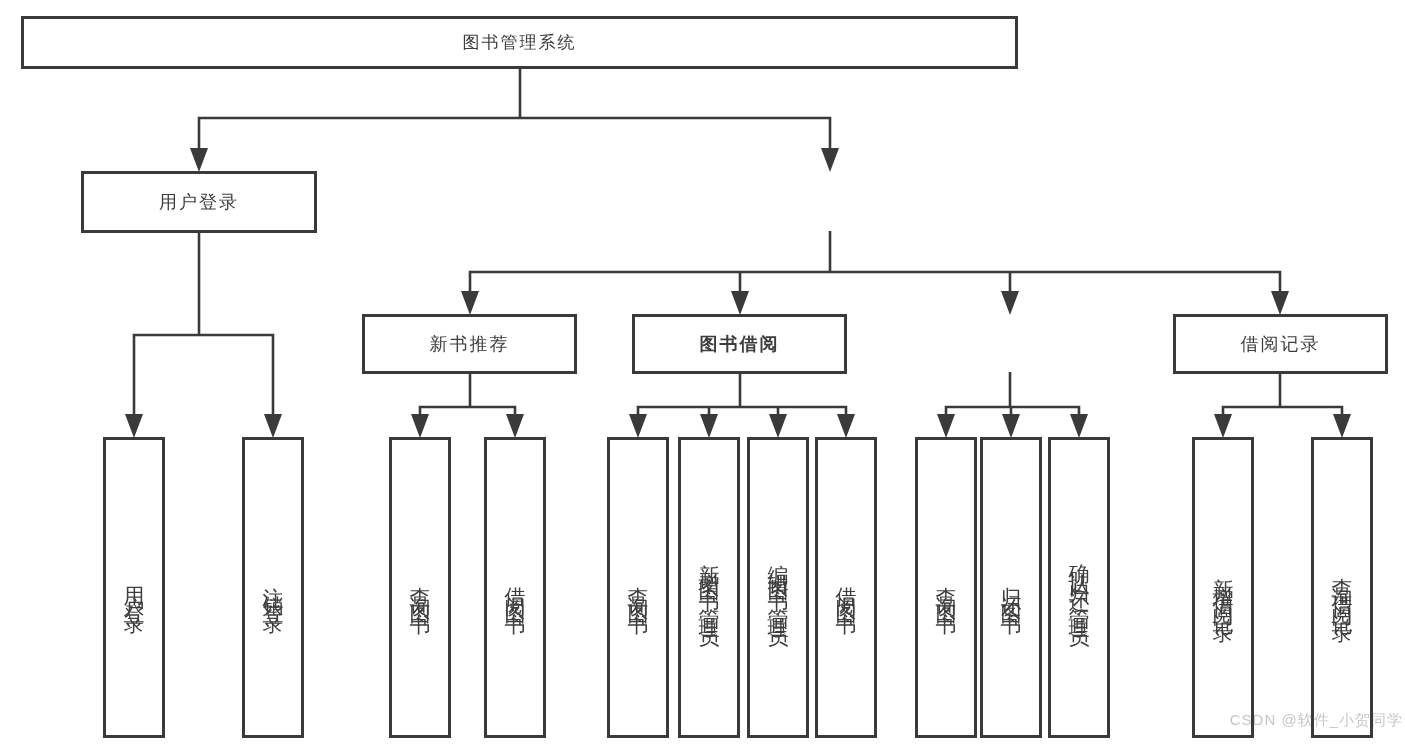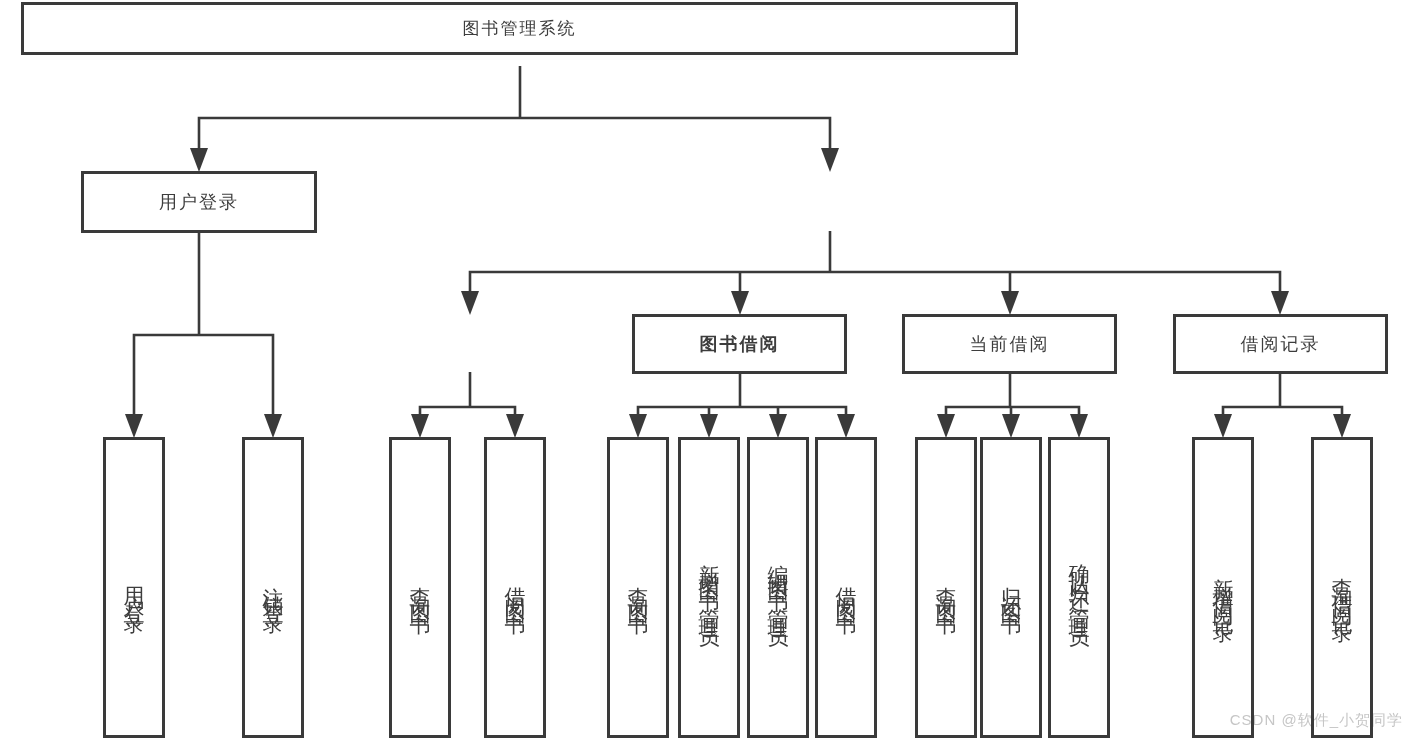--- a/index.html
+++ b/index.html
@@ -98,26 +98,26 @@
     <polygon class="arw" points="937,414 955,414 946,438"></polygon>
     <polygon class="arw" points="1002,414 1020,414 1011,438"></polygon>
     <polygon class="arw" points="1070,414 1088,414 1079,438"></polygon>
 
     <polyline class="cl" points="1280,372 1280,407"></polyline>
     <polyline class="cl" points="1223,426 1223,407 1342,407 1342,426"></polyline>
     <polygon class="arw" points="1214,414 1232,414 1223,438"></polygon>
     <polygon class="arw" points="1333,414 1351,414 1342,438"></polygon>
   </svg>
 
-  <div class="box root" style="left:21px;top:2px;width:997px;height:53px;">图书管理系统</div>
+  <div class="box root" style="left:21px;top:16px;width:997px;height:53px;">图书管理系统</div>
 
   <div class="box h" style="left:81px;top:171px;width:236px;height:62px;">用户登录</div>
 
+  <div class="box h" style="left:362px;top:314px;width:215px;height:60px;">新书推荐</div>
   <div class="box h" style="left:632px;top:314px;width:215px;height:60px;font-weight:bold;">图书借阅</div>
-  <div class="box h" style="left:902px;top:314px;width:215px;height:60px;">当前借阅</div>
   <div class="box h" style="left:1173px;top:314px;width:215px;height:60px;">借阅记录</div>
 
   <div class="box leaf" style="left:103px;">
     <span class="vlabel">用户登录</span>
   </div>
   <div class="box leaf" style="left:242px;">
     <span class="vlabel">注销登录</span>
   </div>
   <div class="box leaf" style="left:389px;">
     <span class="vlabel">查询图书</span>

